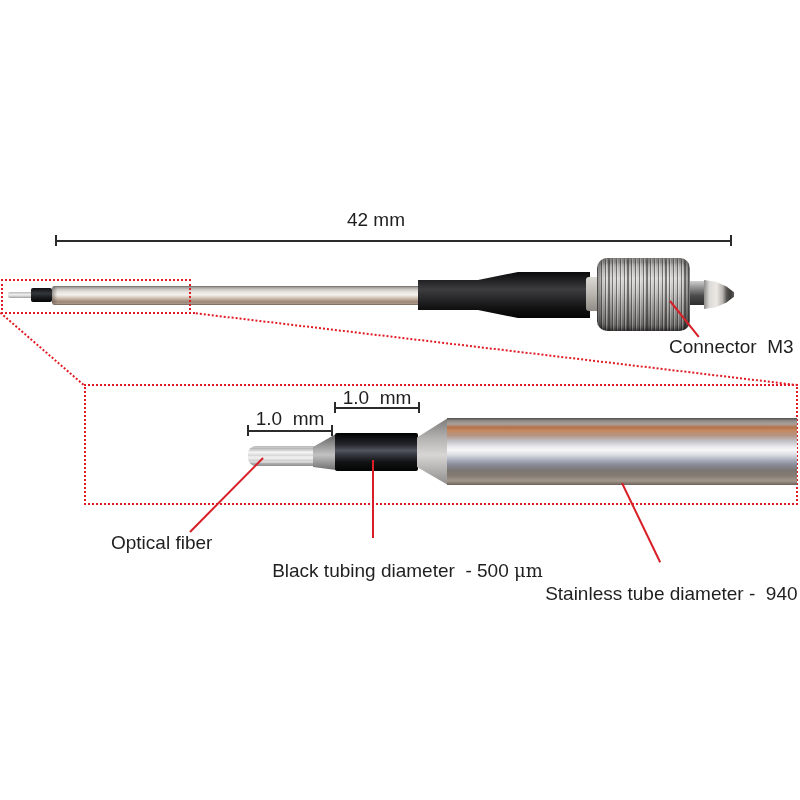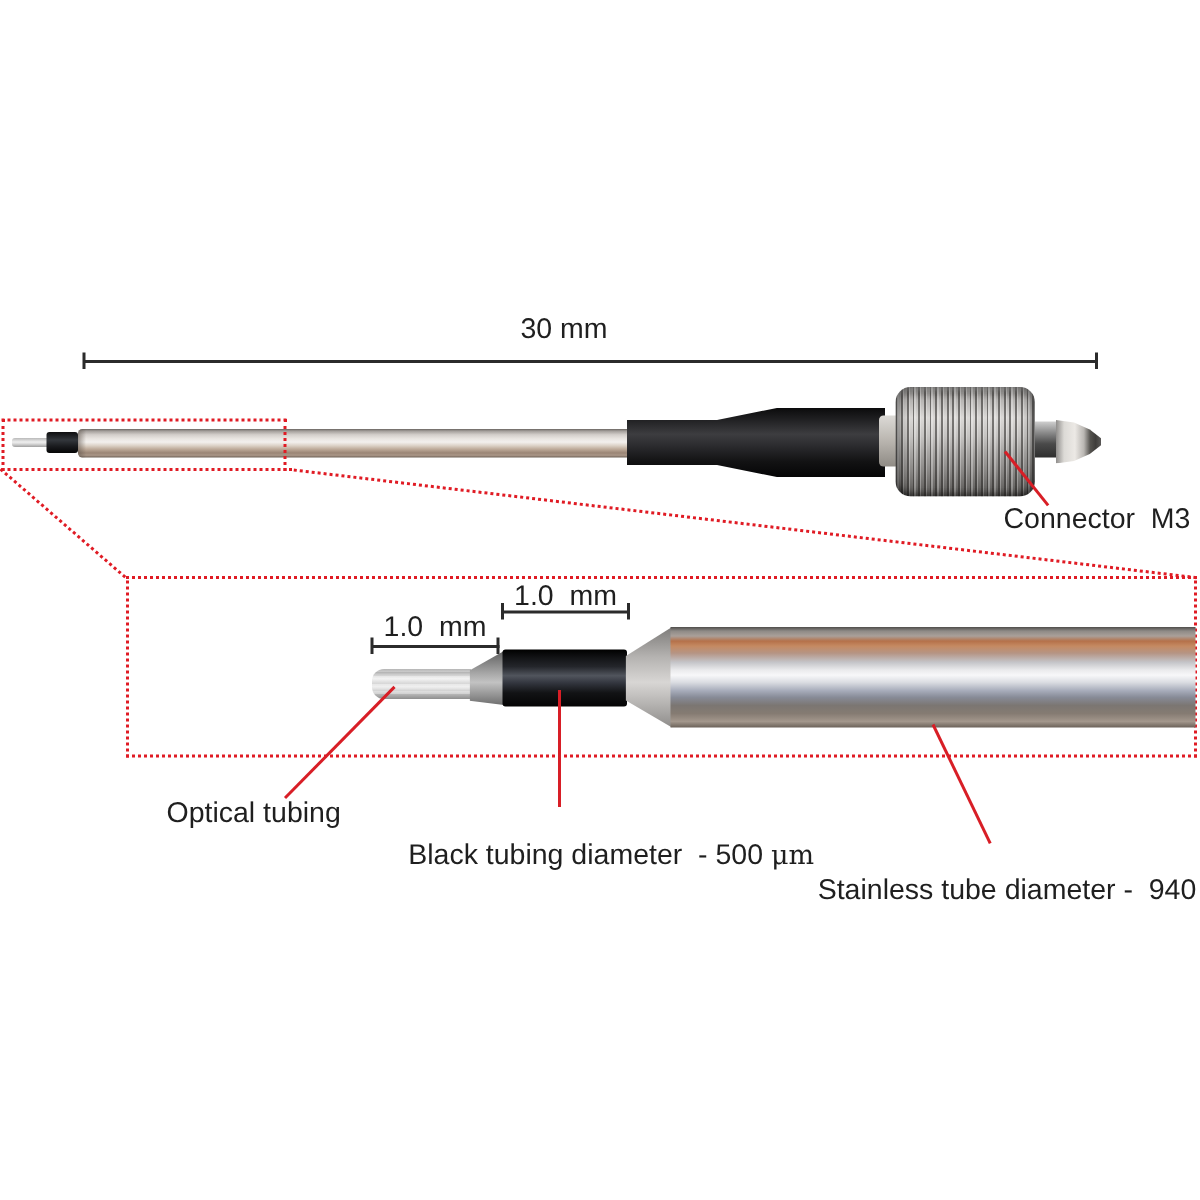--- a/index.html
+++ b/index.html
@@ -42,21 +42,21 @@
   .dt-black{background:linear-gradient(180deg,#000000 0%,#121315 14%,#24262b 30%,#51555d 46%,#343740 58%,#121315 76%,#040404 100%);border-radius:2px;}
   .dt-taper{background:linear-gradient(180deg,#7d7b79 0%,#b5b3b1 30%,#d8d6d4 55%,#8f8d8b 100%);
             clip-path:polygon(0% 29%,100% 0%,100% 100%,0% 73%);}
   .dt-tube{background:linear-gradient(180deg,#4f4d4b 0%,#8e8a86 4%,#aaa09a 9%,#b5714a 14%,#c58a62 19%,#b59484 26%,#c4c4c8 35%,#ebebed 43%,#f7f7f9 48%,#dbdde2 55%,#a9aebc 63%,#878b97 70%,#7b7672 78%,#857b72 86%,#a3978c 94%,#6b6259 100%);}
 </style>
 </head>
 <body>
 
 <div id="scene">
 
-  <div class="label center" style="left:330px;top:210px;width:92px;">30 mm</div>
+  <div class="label center" style="left:330px;top:210px;width:92px;">42 mm</div>
   <div class="dimline" style="left:56px;top:240px;width:676px;"></div>
   <div class="tick" style="left:55px;top:235px;"></div>
   <div class="tick" style="left:730px;top:235px;"></div>
 
   <div class="abs ov-fiber" style="left:8px;top:292px;width:24px;height:6px;"></div>
   <div class="abs ov-black" style="left:31px;top:288px;width:21px;height:14px;"></div>
   <div class="abs ov-tube" style="left:52px;top:286px;width:368px;height:19px;"></div>
   <div class="abs ov-tubecap" style="left:52px;top:286px;width:6px;height:19px;"></div>
   <div class="abs ov-handle" style="left:418px;top:272px;width:172px;height:46px;"></div>
   <div class="abs ov-collar" style="left:586px;top:277px;width:14px;height:34px;"></div>
@@ -85,21 +85,21 @@
   <div class="abs dt-fiber" style="left:248px;top:446px;width:66px;height:20px;"></div>
   <div class="abs dt-ferrule" style="left:313px;top:434px;width:23px;height:36px;"></div>
   <div class="abs dt-black" style="left:335px;top:433px;width:83px;height:38px;"></div>
   <div class="abs dt-taper" style="left:417px;top:418px;width:31px;height:67px;"></div>
   <div class="abs dt-tube" style="left:447px;top:418px;width:350px;height:67px;"></div>
 
   <div class="redline" style="left:190px;top:531px;width:104px;transform:rotate(-45.4deg);"></div>
   <div class="abs" style="left:372px;top:460px;width:2px;height:78px;background:#d81e26;"></div>
   <div class="redline" style="left:622px;top:482px;width:88px;transform:rotate(64.3deg);"></div>
 
-  <div class="label" style="left:111px;top:533px;">Optical tubing</div>
+  <div class="label" style="left:111px;top:533px;">Optical fiber</div>
   <div class="label" style="left:251px;top:541px;">
     <span>Black tubing diameter  - 500 </span><span class="unit">μm</span>
   </div>
   <div class="label" style="left:524px;top:564px;">
     <span>Stainless tube diameter -  940 </span>
   </div>
 
 </div>
 
 </body></html>

